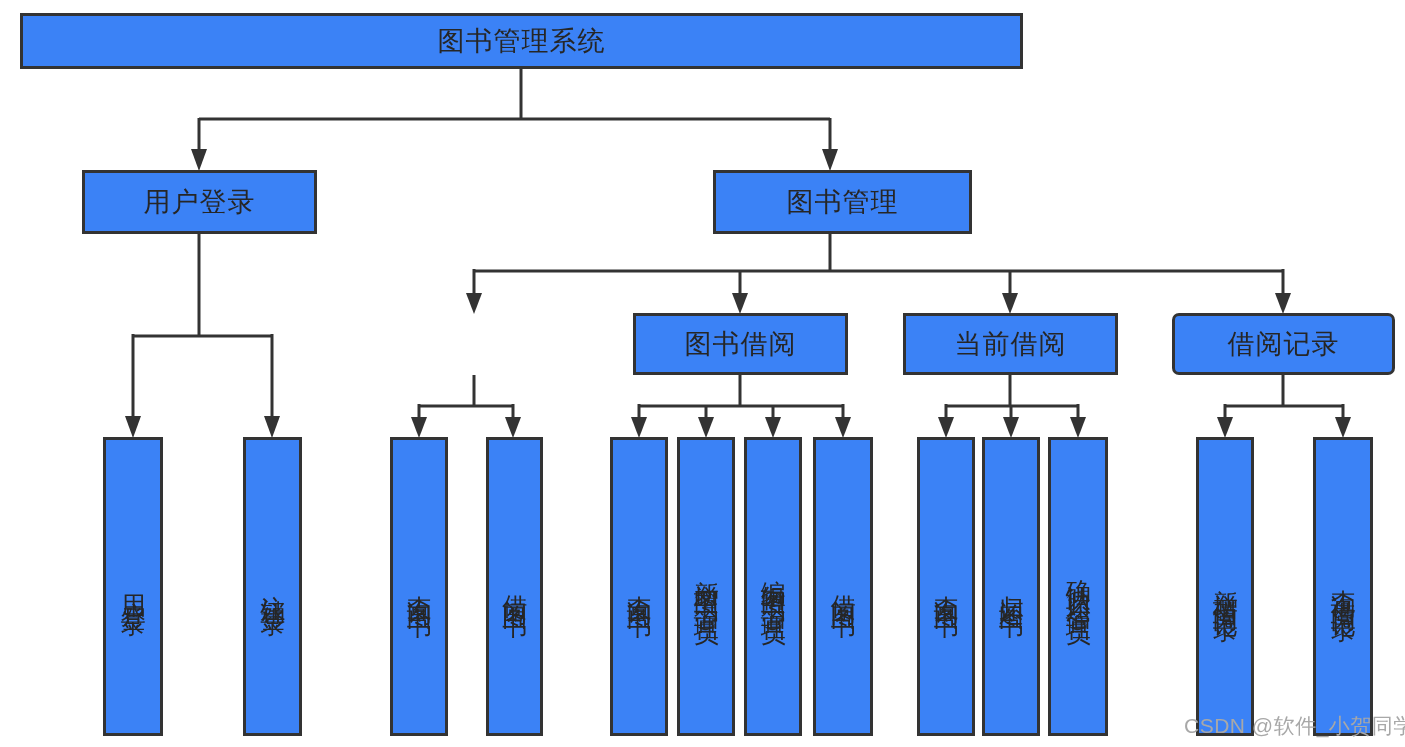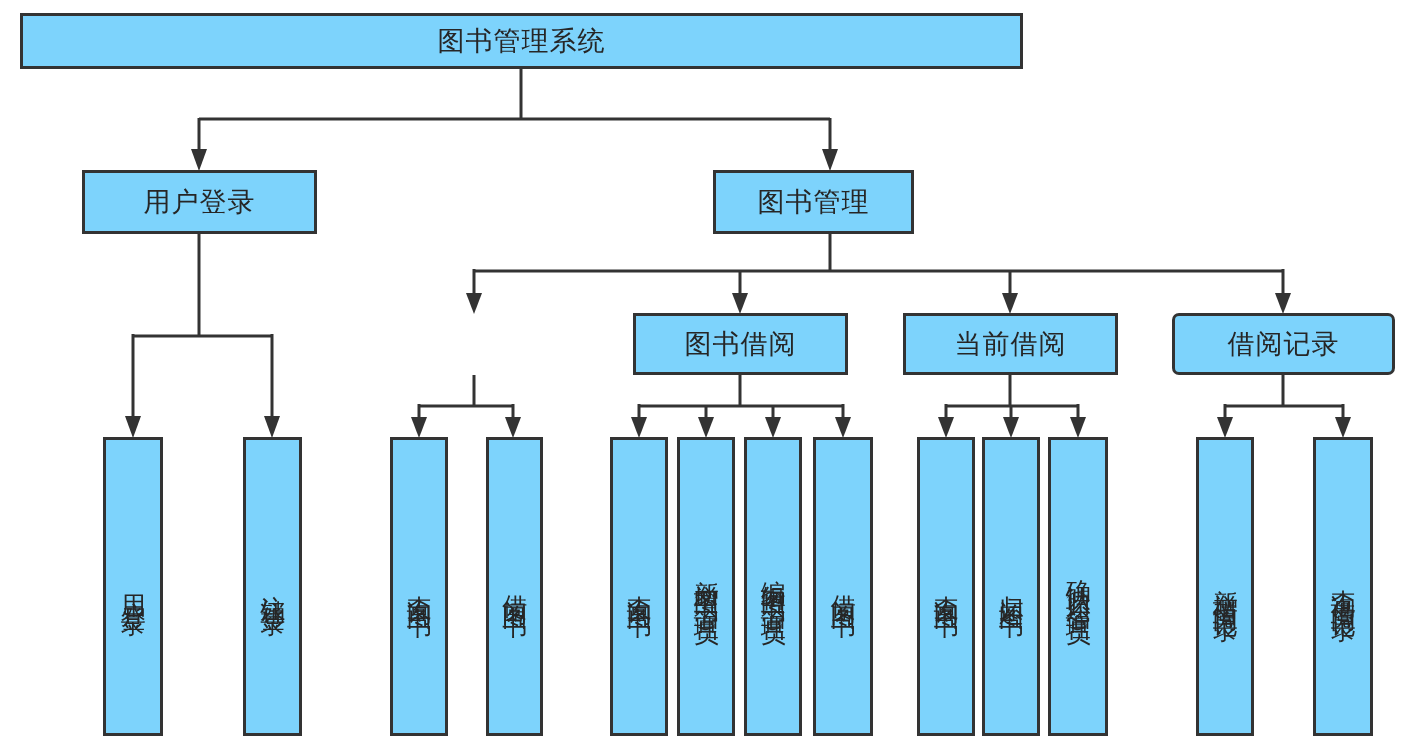--- a/index.html
+++ b/index.html
@@ -20,21 +20,21 @@
     left: 0;
     top: 0;
     width: 1405px;
     height: 747px;
     z-index: 1;
   }
   .node {
     position: absolute;
     box-sizing: border-box;
     border: 3px solid #333333;
-    background: #7dd3fc;
+    background: #3b82f6;
     color: #262626;
     display: flex;
     align-items: center;
     justify-content: center;
     z-index: 2;
     text-align: center;
   }
   .h-node {
     font-size: 27px;
     letter-spacing: 1px;
@@ -133,21 +133,21 @@
       <polygon points="1003,417 1019,417 1011,438"></polygon>
       <polygon points="1070,417 1086,417 1078,438"></polygon>
       <polygon points="1217,417 1233,417 1225,438"></polygon>
       <polygon points="1335,417 1351,417 1343,438"></polygon>
     </g>
   </svg>
 
   <div class="node h-node" style="left:20px; top:13px; width:1003px; height:56px;">图书管理系统</div>
 
   <div class="node h-node" style="left:82px; top:170px; width:235px; height:64px;">用户登录</div>
-  <div class="node h-node" style="left:713px; top:170px; width:201px; height:64px;">图书管理</div>
+  <div class="node h-node" style="left:713px; top:170px; width:259px; height:64px;">图书管理</div>
 
   <div class="node h-node" style="left:633px; top:313px; width:215px; height:62px;">图书借阅</div>
   <div class="node h-node" style="left:903px; top:313px; width:215px; height:62px;">当前借阅</div>
   <div class="node h-node" style="left:1172px; top:313px; width:223px; height:62px;border-radius:7px;">借阅记录</div>
 
   <div class="node v-node" style="left:103px; top:437px; width:60px; height:299px;">用户登录</div>
   <div class="node v-node" style="left:243px; top:437px; width:59px; height:299px;">注销登录</div>
 
   <div class="node v-node" style="left:390px; top:437px; width:58px; height:299px;">查询图书</div>
   <div class="node v-node" style="left:486px; top:437px; width:57px; height:299px;">借阅图书</div>
@@ -157,14 +157,15 @@
   <div class="node v-node" style="left:744px; top:437px; width:58px; height:299px;">编辑图书（管理员）</div>
   <div class="node v-node" style="left:813px; top:437px; width:60px; height:299px;">借阅图书</div>
 
   <div class="node v-node" style="left:917px; top:437px; width:58px; height:299px;">查询图书</div>
   <div class="node v-node" style="left:982px; top:437px; width:58px; height:299px;">归还图书</div>
   <div class="node v-node" style="left:1048px; top:437px; width:60px; height:299px;">确认归还（管理员）</div>
 
   <div class="node v-node" style="left:1196px; top:437px; width:58px; height:299px;">新增借阅记录</div>
   <div class="node v-node" style="left:1313px; top:437px; width:60px; height:299px;">查询借阅记录</div>
 
+  <div class="watermark">CSDN @软件_小贺同学</div>
 
 </div>
 
 </body></html>

